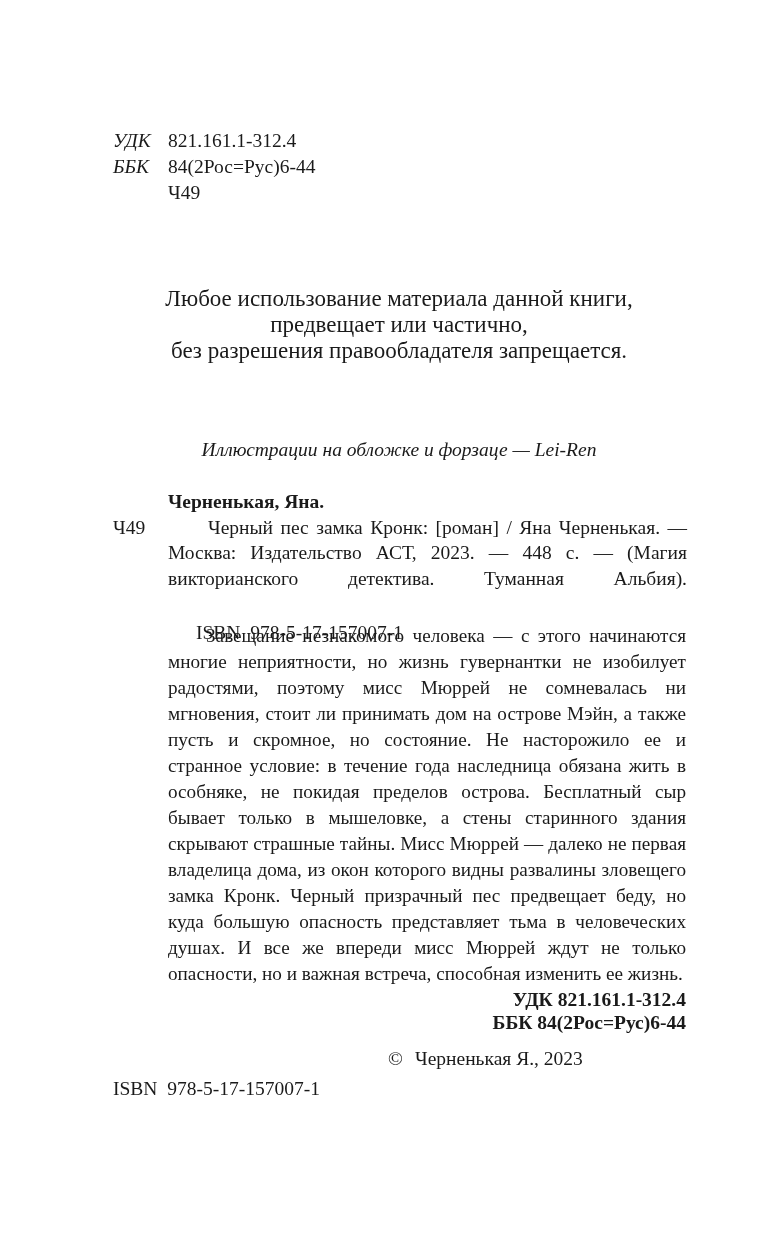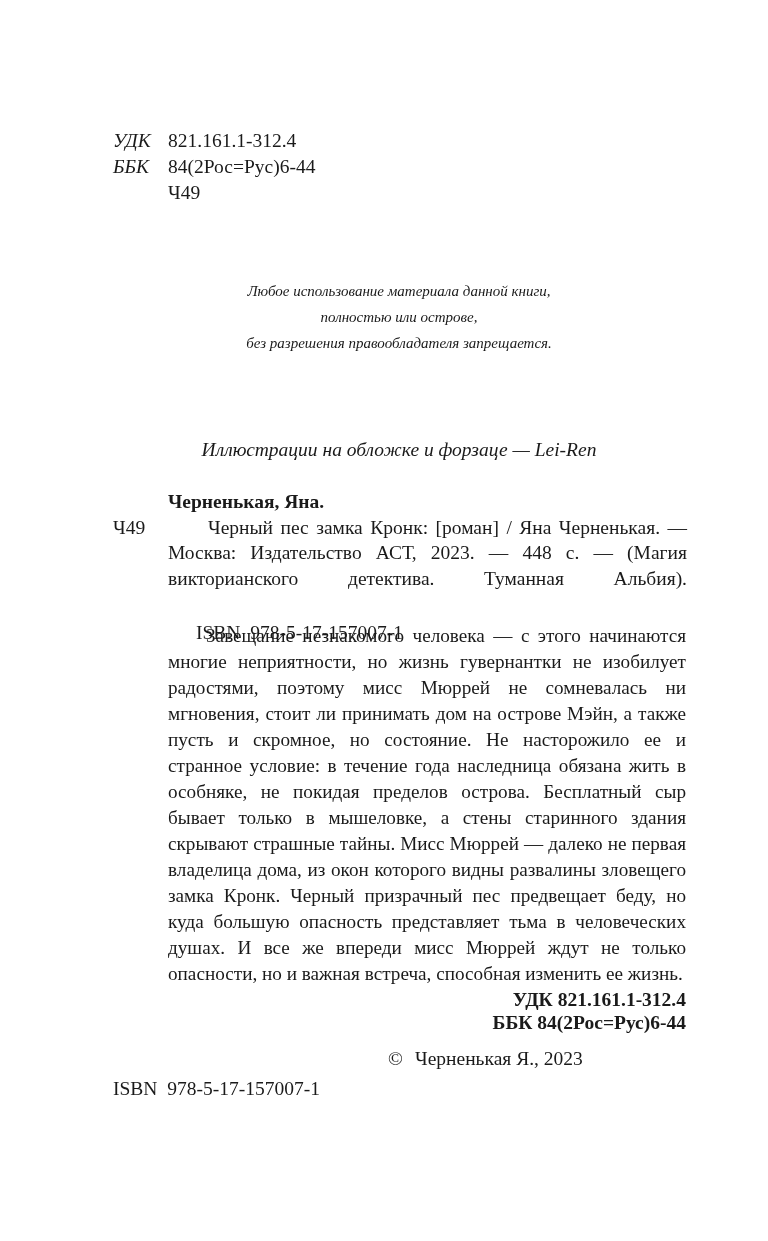--- a/index.html
+++ b/index.html
@@ -44,26 +44,25 @@
     display: inline-block;
   }
   .class-row.indexrow .class-label {
     visibility: hidden;
   }
 
   
   .notice {
     position: absolute;
     left: 113px;
-    top: 278px;
+    top: 286px;
     width: 572px;
     text-align: center;
-    font-size: 15px;
-    line-height: 26px;
-    font-style: italic;
+    font-size: 23px;
+    line-height: 26px;
   }
   .notice .ln { display: block; }
 
   
   .credit {
     position: absolute;
     left: 113px;
     width: 572px;
     text-align: center;
     font-style: italic;
@@ -185,21 +184,21 @@
     <span class="class-row">
       <span class="class-label">ББК</span><span class="class-value">84(2Рос=Рус)6-44</span>
     </span>
     <span class="class-row indexrow">
       <span class="class-label">ББК</span><span class="class-value">Ч49</span>
     </span>
   </div>
 
   <div class="notice">
     <span class="ln">Любое использование материала данной книги,</span>
-    <span class="ln">полностью или острове,</span>
+    <span class="ln">предвещает или частично,</span>
     <span class="ln">без разрешения правообладателя запрещается.</span>
   </div>
 
   <div class="credit credit-illustration">Иллюстрации на обложке и форзаце — Lei-Ren</div>
 
   <div class="biblio">
     <div class="biblio-author">Черненькая, Яна.</div>
     <div class="biblio-body">
       <span class="biblio-index">Ч49</span>
       <span class="biblio-text">Черный пес замка Кронк: [роман] / Яна Черненькая. — Москва: Издательство АСТ, 2023. — 448 с. — (Магия викторианского детектива. Туманная Альбия).</span>

